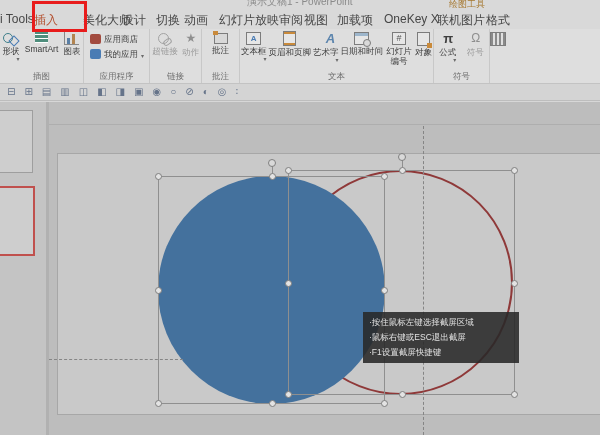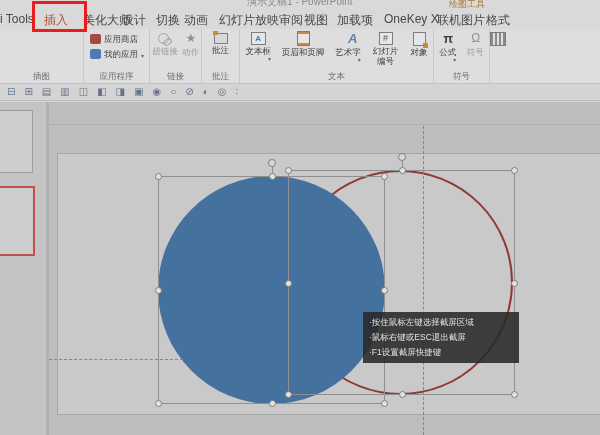--- a/index.html
+++ b/index.html
@@ -96,39 +96,54 @@
 
 <div id="stage">
 
   <div id="titlebar">
     <span class="doc-title">演示文稿1 - PowerPoint</span>
     <span class="ctx-header">绘图工具</span>
   </div>
 
   <div id="tabrow">
     <span class="tab" style="left:0">i Tools</span>
-    <span class="tab active" style="left:44px">插入</span>
+    <span class="tab active" style="left:34px">插入</span>
     <span class="tab" style="left:83px">美化大师</span>
     <span class="tab" style="left:122px">设计</span>
     <span class="tab" style="left:156px">切换</span>
     <span class="tab" style="left:184px">动画</span>
     <span class="tab" style="left:219px">幻灯片放映</span>
     <span class="tab" style="left:279px">审阅</span>
     <span class="tab" style="left:304px">视图</span>
     <span class="tab" style="left:337px">加载项</span>
     <span class="tab" style="left:384px">OneKey X</span>
     <span class="tab" style="left:437px">联机图片</span>
     <span class="tab" style="left:486px">格式</span>
   </div>
   <div id="annotation-box"></div>
 
   <div id="ribbon">
 
 
     <div class="rgroup" style="width:84px">
+      <div class="rbtns">
+        <div class="rbtn">
+          <span class="ic ic-shapes"></span>
+          <span class="lbl">形状</span>
+          <span class="arrow">▾</span>
+        </div>
+        <div class="rbtn">
+          <span class="ic ic-smart"></span>
+          <span class="lbl">SmartArt</span>
+        </div>
+        <div class="rbtn">
+          <span class="ic ic-chart"></span>
+          <span class="lbl">图表</span>
+        </div>
+      </div>
       <div class="glabel">插图</div>
     </div>
 
     <div class="rgroup" style="width:66px">
       <div style="padding-top:4px;">
         <div class="rbtn" style="flex-direction:row;gap:3px;justify-content:flex-start;padding-left:6px;">
           <span class="ic-store"></span>
           <span class="lbl">应用商店</span>
         </div>
         <div class="rbtn" style="flex-direction:row;gap:3px;justify-content:flex-start;padding-left:6px;margin-top:4px;">
@@ -172,20 +187,24 @@
           <span class="arrow">▾</span>
         </div>
         <div class="rbtn">
           <span class="ic ic-hf"></span>
           <span class="lbl">页眉和页脚</span>
         </div>
         <div class="rbtn">
           <span class="ic ic-wa">A</span>
           <span class="lbl">艺术字</span>
           <span class="arrow">▾</span>
+        </div>
+        <div class="rbtn">
+          <span class="ic ic-date"></span>
+          <span class="lbl">日期和时间</span>
         </div>
         <div class="rbtn">
           <span class="ic ic-num">#</span>
           <span class="lbl wrap2">幻灯片编号</span>
         </div>
         <div class="rbtn">
           <span class="ic ic-obj"></span>
           <span class="lbl">对象</span>
         </div>
       </div>

